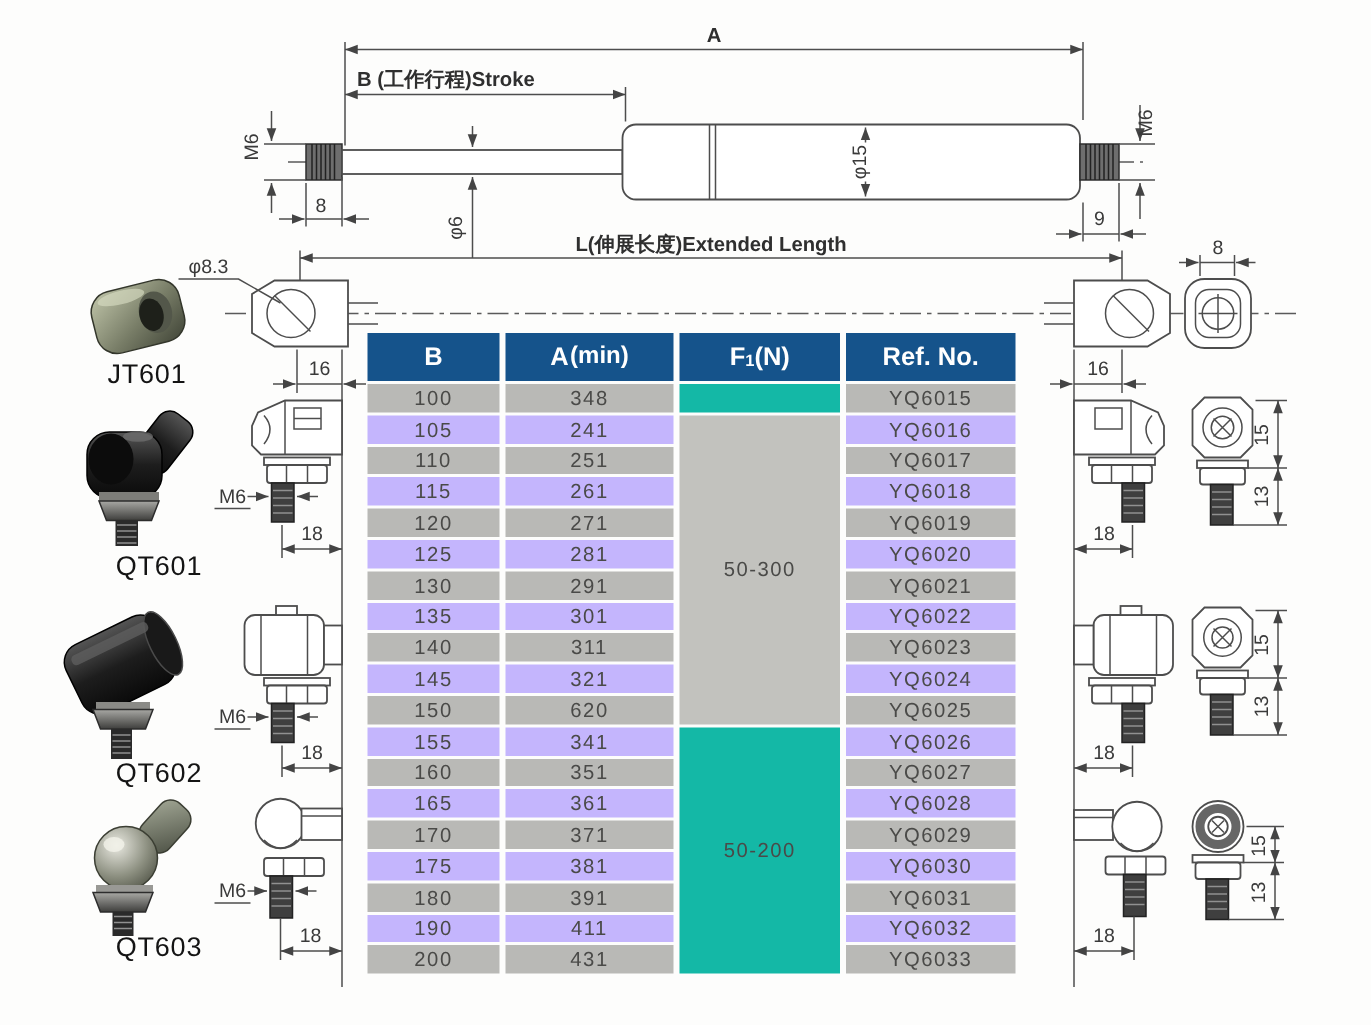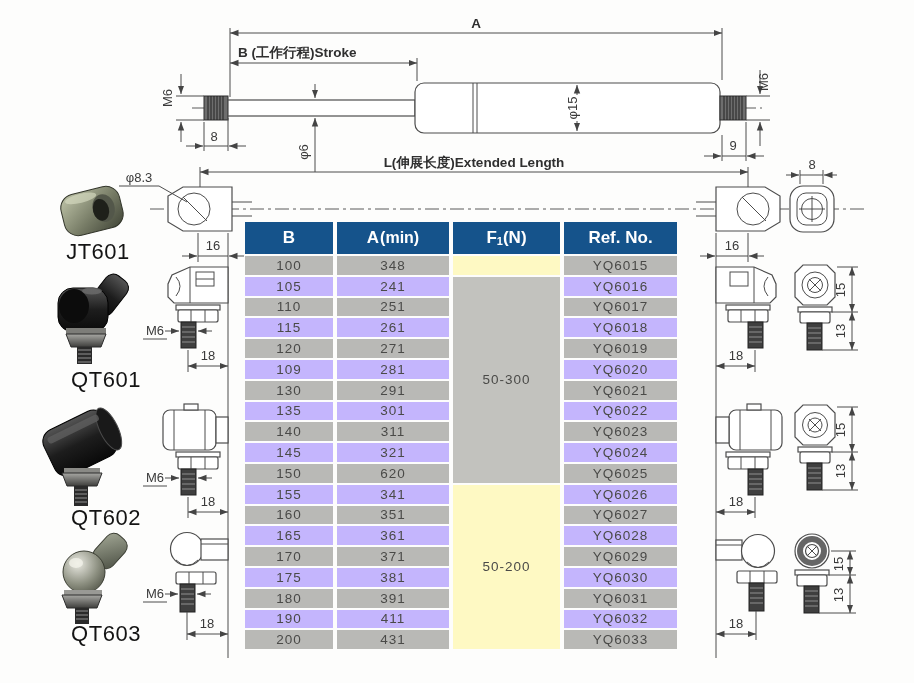--- a/index.html
+++ b/index.html
@@ -8,37 +8,37 @@
   svg text{font-family:"Liberation Sans",sans-serif;}
   .dt{font-size:13px;fill:#3a3a3a;}
   .dtb{font-size:13.5px;fill:#2f2f2f;font-weight:bold;}
   .ln{stroke:#4d4d4d;stroke-width:1;fill:none;}
   .lnt{stroke:#4d4d4d;stroke-width:1.2;fill:#ffffff;}
   .cl{stroke:#5a5a5a;stroke-width:1;stroke-dasharray:14 4 3 4;fill:none;}
   .thr{fill:#6e6e6e;stroke:#2e2e2e;stroke-width:1;}
   .thrl{stroke:#222;stroke-width:1;}
   .studl{stroke:#909090;stroke-width:1;}
   
-  .plabel{position:absolute;width:96px;text-align:center;font-size:22px;color:#141414;
+  .plabel{position:absolute;width:96px;text-align:center;font-size:18px;color:#141414;
           letter-spacing:.5px;}
   
   #spec-table{position:absolute;left:245px;top:222px;display:grid;
       grid-template-columns:88px 112px 107px 113px;
       grid-template-rows:32px repeat(19,18.8px);
       gap:2px 4px;}
   .th{background:#15538b;color:#fff;display:flex;align-items:center;justify-content:center;
       font-weight:bold;font-size:17px;}
   .th .h-small{font-size:16px;margin-left:1px;}
   .th .h-sub{font-size:11px;position:relative;top:3px;}
   .cell{display:flex;align-items:center;justify-content:center;font-size:13.5px;
         color:#4a4a48;letter-spacing:1px;}
   .rg{background:#b9b9b6;}
   .rl{background:#c4b5fd;}
   .fg{background:#c2c2be;}
-  .fl{background:#fef9c3;}
+  .fl{background:#14b8a6;}
 </style>
 </head>
 <body>
 
 <div id="stage">
 
 <svg width="914" height="683" viewBox="0 0 914 683" style="position:absolute;left:0;top:0;">
   <defs>
     <marker id="ae" markerWidth="10" markerHeight="8" refX="8.5" refY="4" orient="auto" markerUnits="userSpaceOnUse">
       <path d="M0,0.8 L8.5,4 L0,7.2 Z" fill="#444"></path>
@@ -388,21 +388,21 @@
   <div class="cell rg" style="grid-area:4/4">YQ6017</div>
 
   <div class="cell rl" style="grid-area:5/1">115</div>
   <div class="cell rl" style="grid-area:5/2">261</div>
   <div class="cell rl" style="grid-area:5/4">YQ6018</div>
 
   <div class="cell rg" style="grid-area:6/1">120</div>
   <div class="cell rg" style="grid-area:6/2">271</div>
   <div class="cell rg" style="grid-area:6/4">YQ6019</div>
 
-  <div class="cell rl" style="grid-area:7/1">109</div>
+  <div class="cell rl" style="grid-area:7/1">125</div>
   <div class="cell rl" style="grid-area:7/2">281</div>
   <div class="cell rl" style="grid-area:7/4">YQ6020</div>
 
   <div class="cell rg" style="grid-area:8/1">130</div>
   <div class="cell rg" style="grid-area:8/2">291</div>
   <div class="cell rg" style="grid-area:8/4">YQ6021</div>
 
   <div class="cell rl" style="grid-area:9/1">135</div>
   <div class="cell rl" style="grid-area:9/2">301</div>
   <div class="cell rl" style="grid-area:9/4">YQ6022</div>

